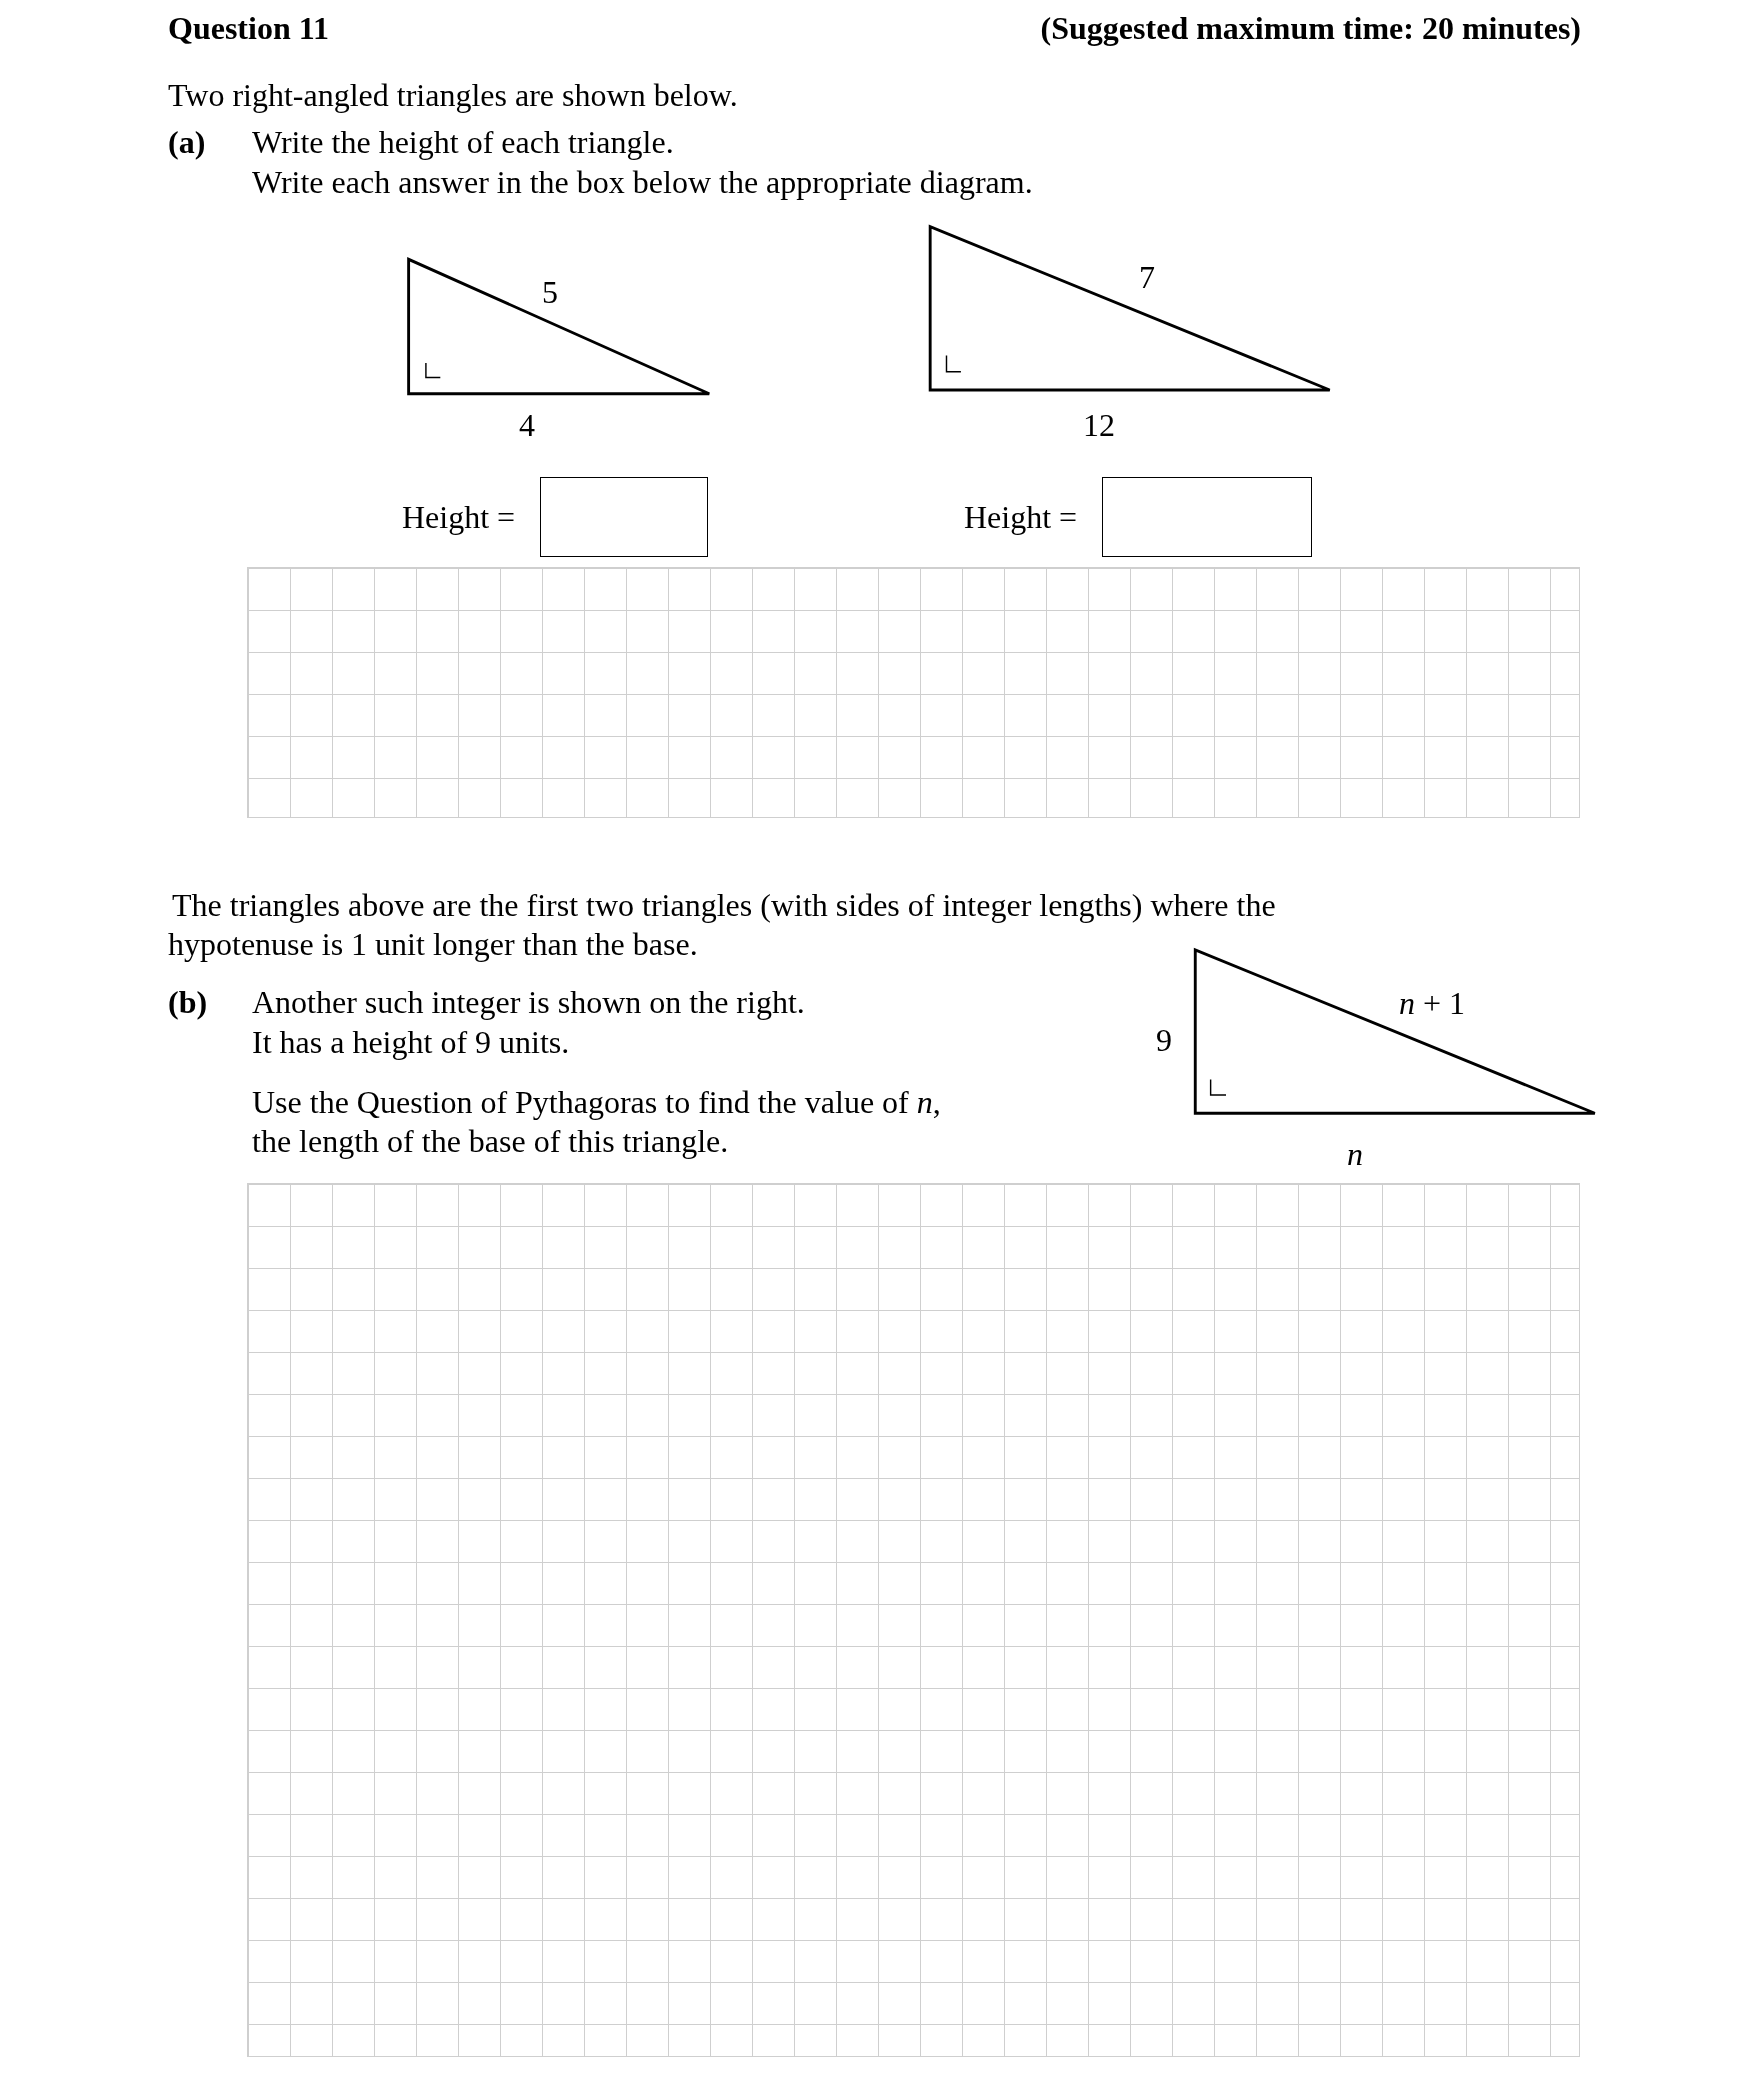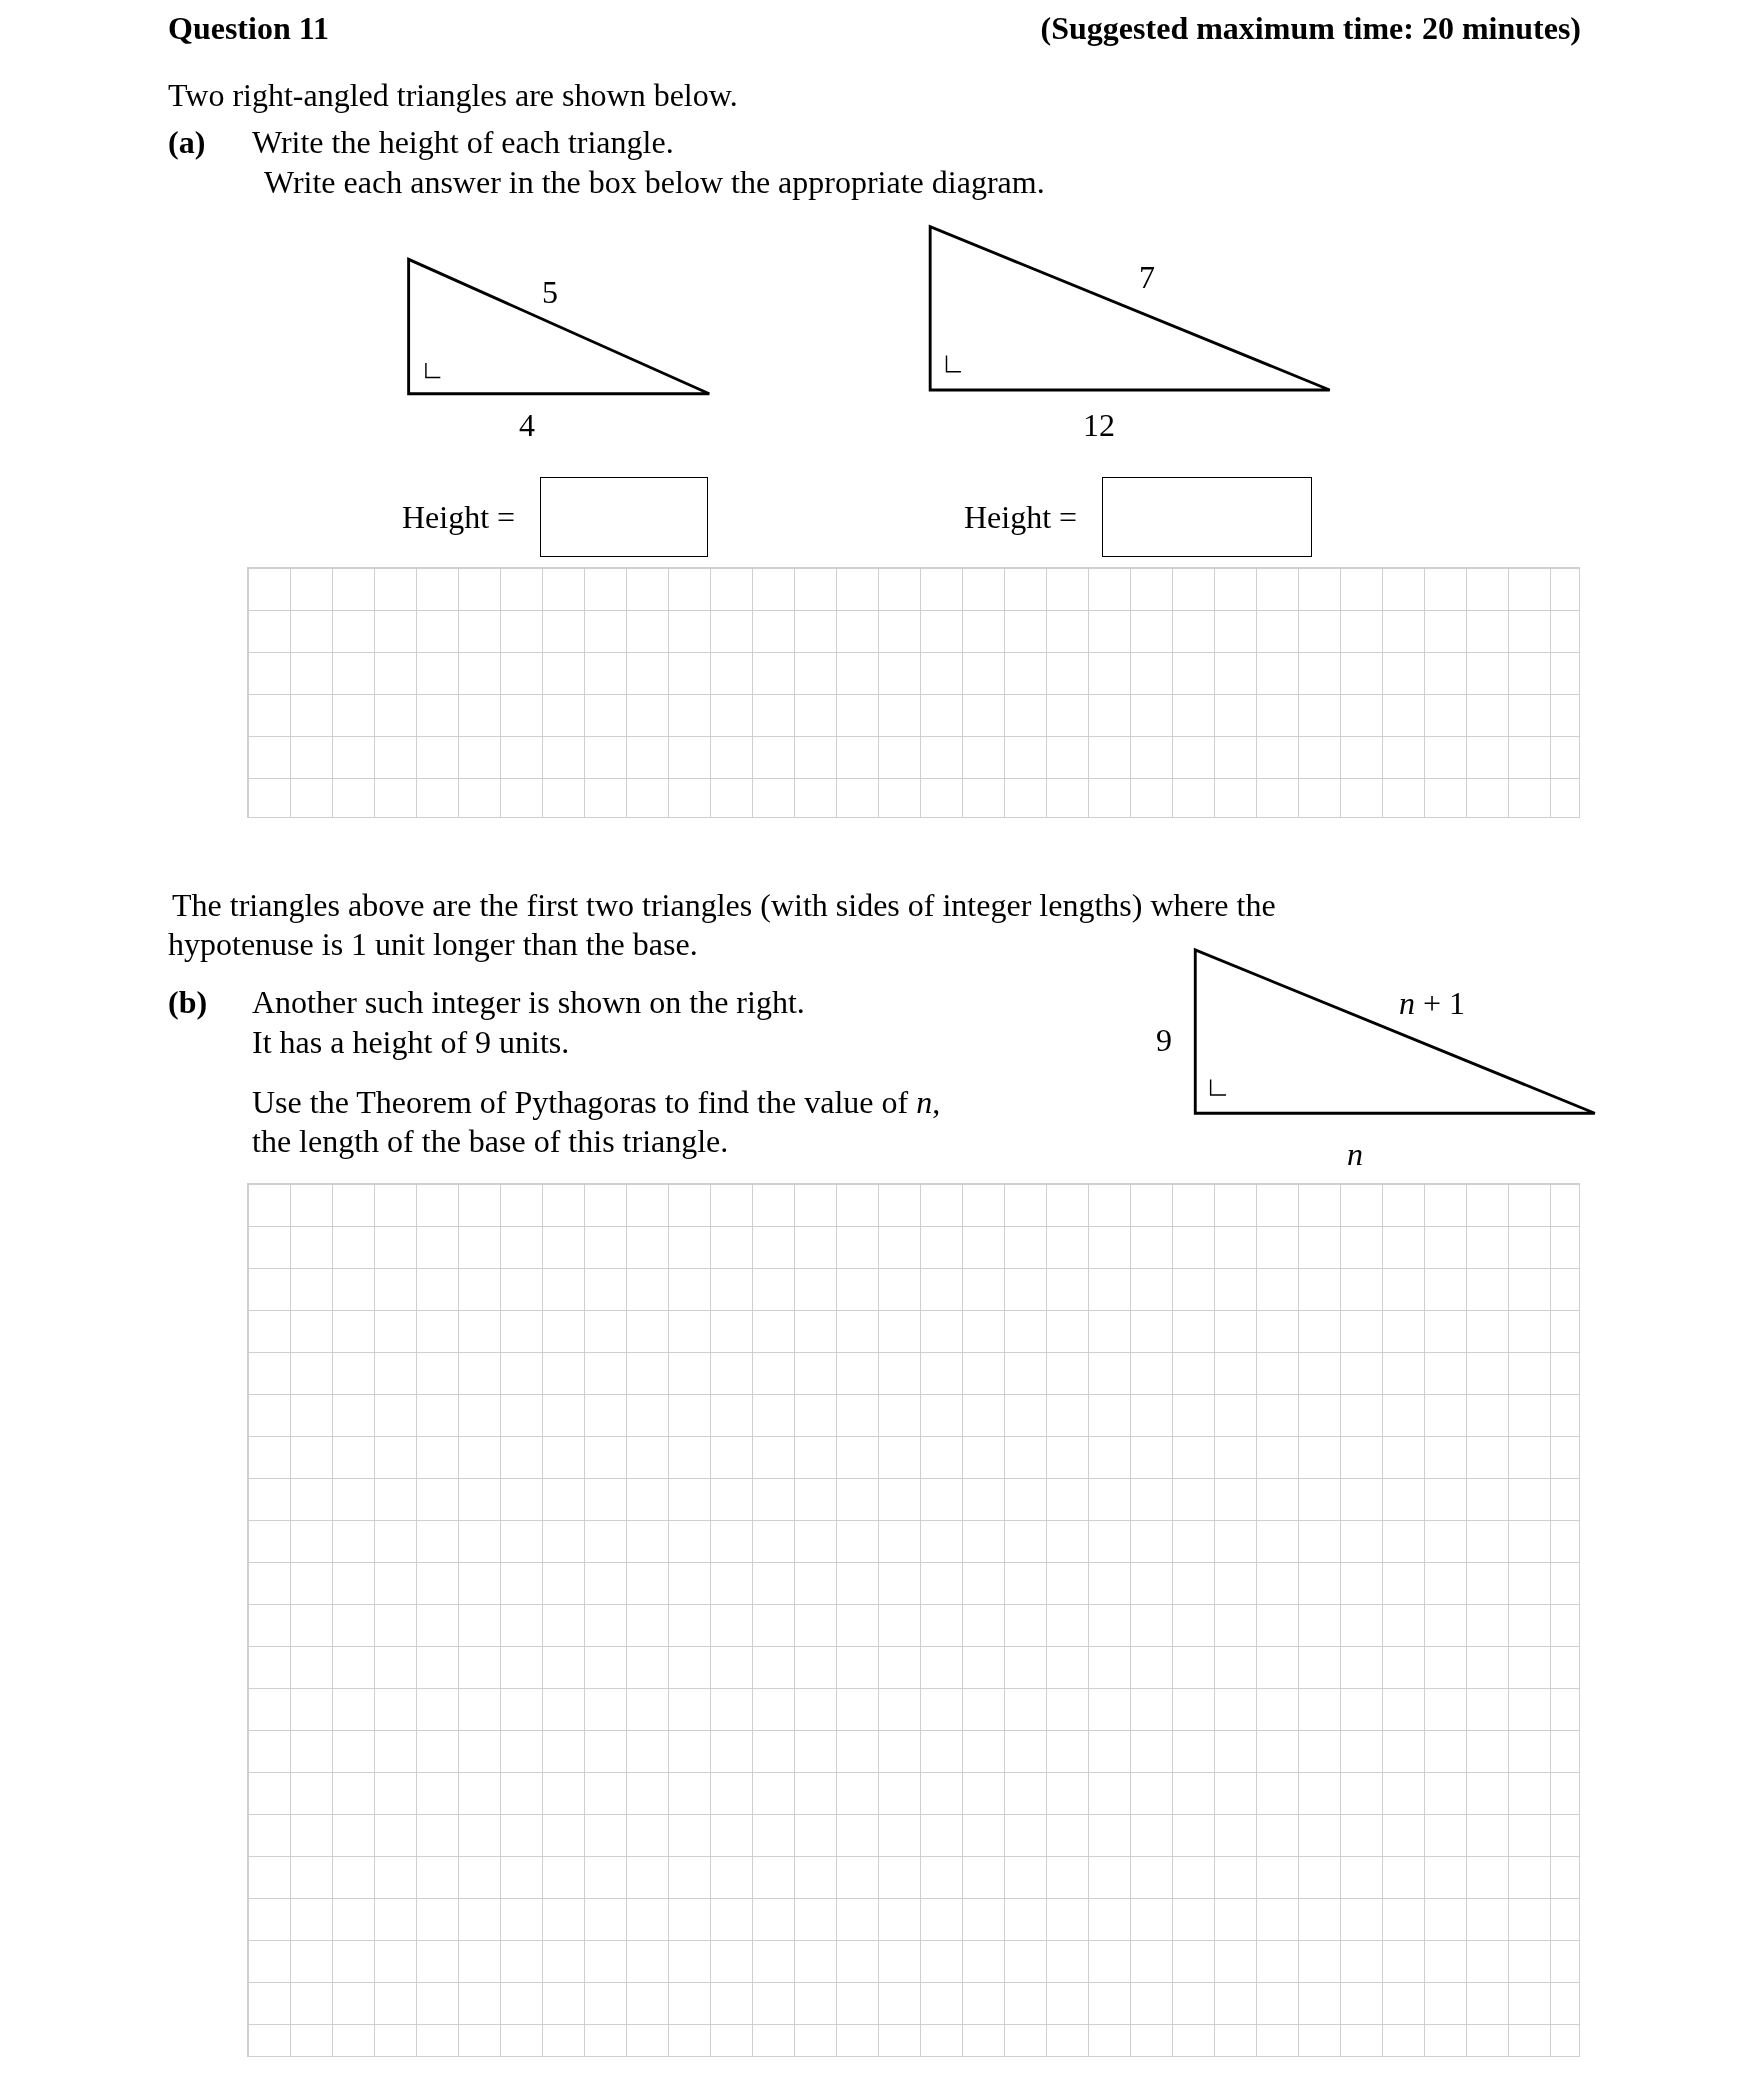--- a/index.html
+++ b/index.html
@@ -20,21 +20,21 @@
 </head>
 <body>
 
 <div class="abs txt bold" style="left:168px; top:11.5px;">Question 11</div>
 <div class="abs txt bold" style="right:166px; top:11.5px;">(Suggested maximum time: 20 minutes)</div>
 
 <div class="abs txt" style="left:168px; top:59px;margin-top:20px;">Two right-angled triangles are shown below.</div>
 
 <div class="abs txt bold" style="left:168px; top:126px;">(a)</div>
 <div class="abs txt" style="left:252px; top:126px;">Write the height of each triangle.</div>
-<div class="abs txt" style="left:252px; top:166px;margin-left:12px;">Write each answer in the box below the appropriate diagram.</div>
+<div class="abs txt" style="left:252px; top:166px;">Write each answer in the box below the appropriate diagram.</div>
 
 <svg class="fig" width="1747" height="2091" viewBox="0 0 1818 2177">
 
   <g>
     <polygon points="425,270 425,410 738,410" fill="none" stroke="#000" stroke-width="3" stroke-linejoin="miter"></polygon>
     <polyline points="443,378 443,393 458,393" fill="none" stroke="#000" stroke-width="1.5"></polyline>
   </g>
 
   <g>
     <polygon points="968,236 968,406 1384,406" fill="none" stroke="#000" stroke-width="3" stroke-linejoin="miter"></polygon>
@@ -62,21 +62,21 @@
 </div>
 
 <div class="grid" style="left:247px; top:567px; width:1333px; height:251px;"></div>
 
 <div class="abs txt" style="left:172px; top:889px;">The triangles above are the first two triangles (with sides of integer lengths) where the</div>
 <div class="abs txt" style="left:168px; top:928px;text-align:right;">hypotenuse is 1 unit longer than the base.</div>
 
 <div class="abs txt bold" style="left:168px; top:986px;">(b)</div>
 <div class="abs txt" style="left:252px; top:986px;">Another such integer is shown on the right.</div>
 <div class="abs txt" style="left:252px; top:1026px;">It has a height of 9 units.</div>
-<div class="abs txt" style="left:252px; top:1086px;"><span>Use the Theorem of Pythagoras to find the value of </span><span class="ital">n</span><span>,</span></div>
+<div class="abs txt" style="left:252px; top:1086px;"><span>Use the Question of Pythagoras to find the value of </span><span class="ital">n</span><span>,</span></div>
 <div class="abs txt" style="left:252px; top:1125px;">the length of the base of this triangle.</div>
 
 <div class="abs txt" style="left:1156px; top:1024px;">9</div>
 <div class="abs txt" style="left:1399px; top:987px;"><span class="ital">n</span><span> + 1</span></div>
 <div class="abs txt ital" style="left:1347px; top:1138px;">n</div>
 
 <div class="grid" style="left:247px; top:1183px; width:1333px; height:874px;"></div>
 
 
 </body></html>

